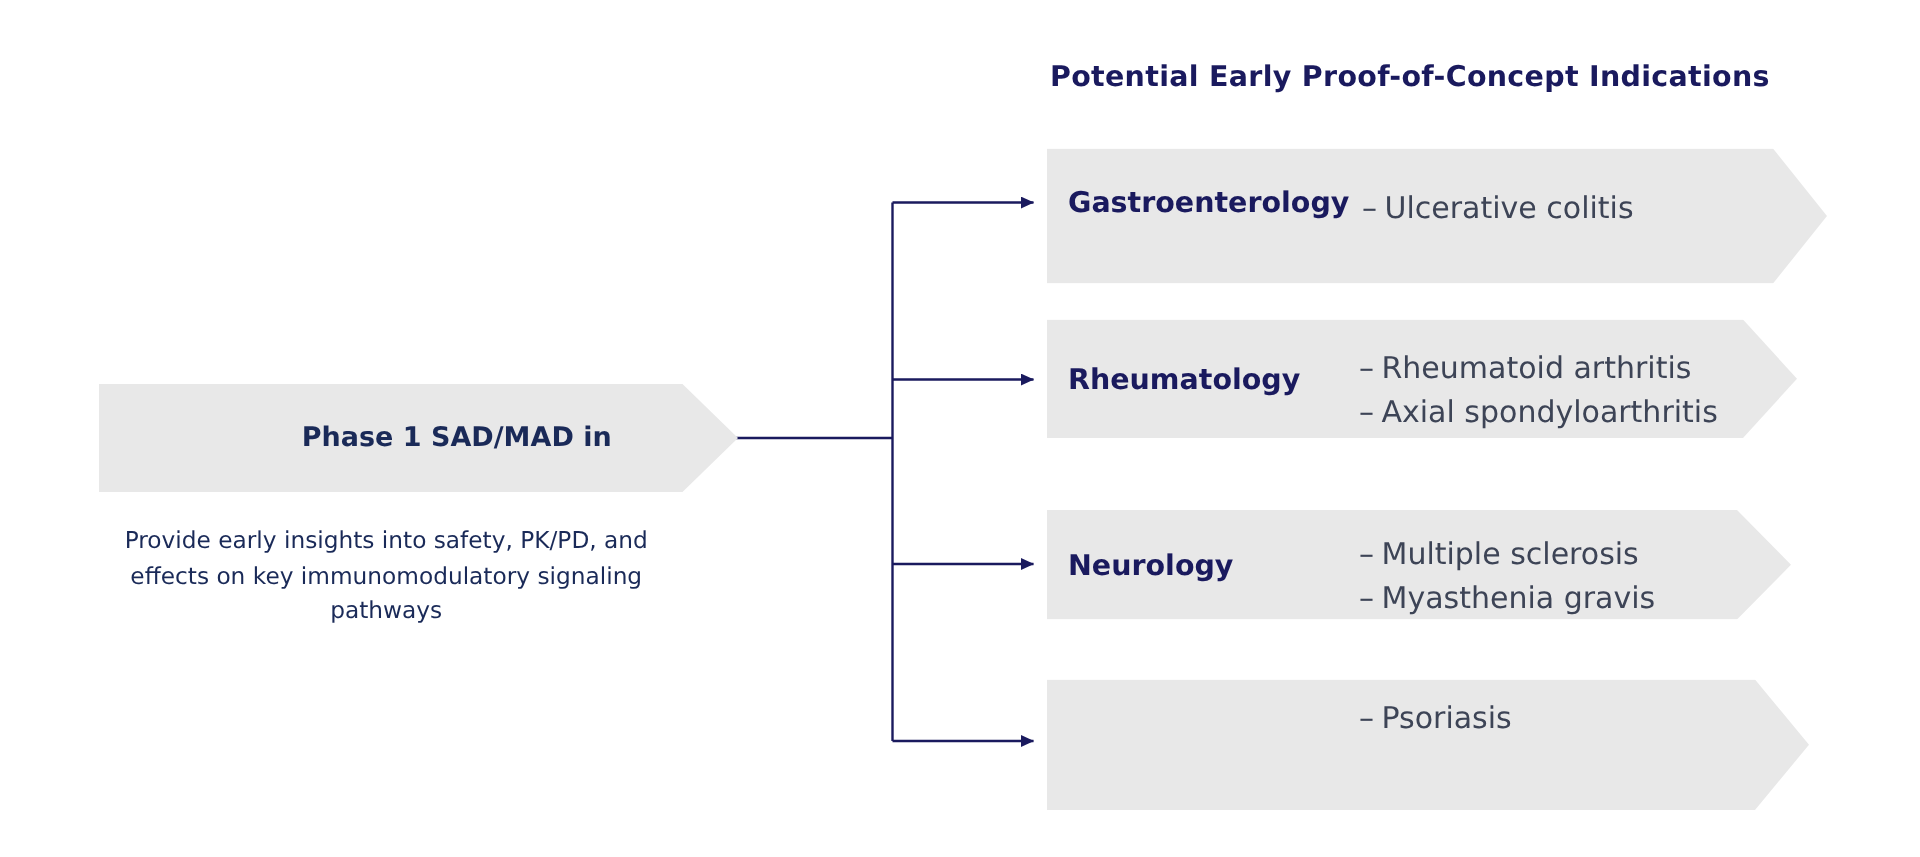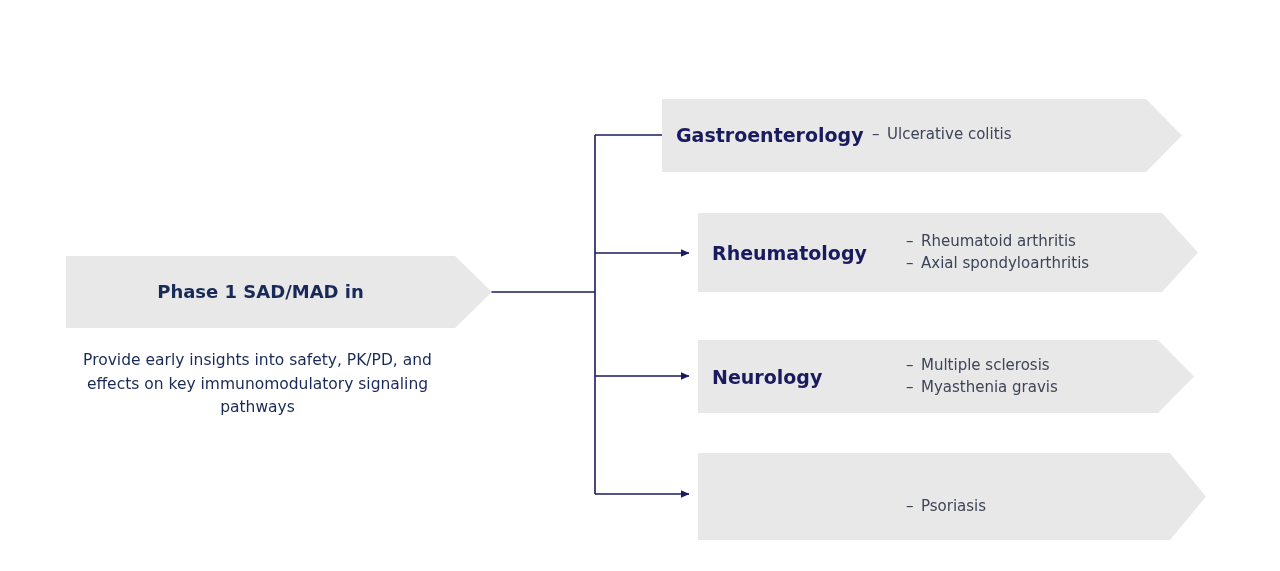--- a/index.html
+++ b/index.html
@@ -56,21 +56,21 @@
   }
   .area-name {
     position: absolute;
     font-size: 19px;
     font-weight: bold;
     color: #1a1a5e;
     white-space: nowrap;
   }
   .disease-list {
     position: absolute;
-    font-size: 15px;
+    font-size: 20px;
     color: #3d4456;
     line-height: 1.45;
     white-space: nowrap;
   }
   .disease-item {
     display: block;
     position: relative;
     padding-left: 15px;
     white-space: nowrap;
   }
@@ -103,20 +103,21 @@
     width: 389px;
     height: 72px;
     display: flex;
     align-items: center;
     justify-content: center;
     text-align: right;
     font-size: 18px;
     font-weight: bold;
     color: #1a2a58;
     line-height: 1.35;
+    padding-left: 44px;
   }
   #phase-caption {
     position: absolute;
     left: 66px;
     top: 349px;
     width: 383px;
     text-align: center;
     font-size: 15.5px;
     color: #1a2a58;
     line-height: 1.52;
@@ -146,22 +147,23 @@
 
   <div id="phase-box">
     <div id="phase-label">
       <div>
         <span>Phase 1 SAD/MAD in</span><br>
       </div>
     </div>
   </div>
   <div id="phase-caption">Provide early insights into safety, PK/PD, and effects on key immunomodulatory signaling pathways</div>
 
+  <div class="col-heading">Potential Early Proof-of-Concept Indications</div>
 
-  <div class="chevron right-arrow" style="left:662px; top:99px; width:520px; height:73px;">
+  <div class="chevron right-arrow" style="left:698px; top:99px; width:520px; height:90px;">
     <div class="area-name" style="left:14px; top:25px;">Gastroenterology</div>
     <div class="disease-list" style="left:210px; top:25px;">
       <span class="disease-item">Ulcerative colitis</span>
     </div>
   </div>
 
   <div class="chevron right-arrow" style="left:698px; top:213px; width:500px; height:79px;">
     <div class="area-name" style="left:14px; top:29px;">Rheumatology</div>
     <div class="disease-list" style="left:208px; top:18px;">
       <span class="disease-item">Rheumatoid arthritis</span>
@@ -171,20 +173,20 @@
 
   <div class="chevron right-arrow" style="left:698px; top:340px; width:496px; height:73px;">
     <div class="area-name" style="left:14px; top:26px;">Neurology</div>
     <div class="disease-list" style="left:208px; top:15px;">
       <span class="disease-item">Multiple sclerosis</span>
       <span class="disease-item">Myasthenia gravis</span>
     </div>
   </div>
 
   <div class="chevron right-arrow" style="left:698px; top:453px; width:508px; height:87px;">
-    <div class="disease-list" style="left:208px; top:11px;margin-top:32px;">
+    <div class="disease-list" style="left:208px; top:11px;">
       <span class="disease-item">
         <span>Psoriasis</span>
       </span>
     </div>
   </div>
 
 </div>
 
 </body></html>

